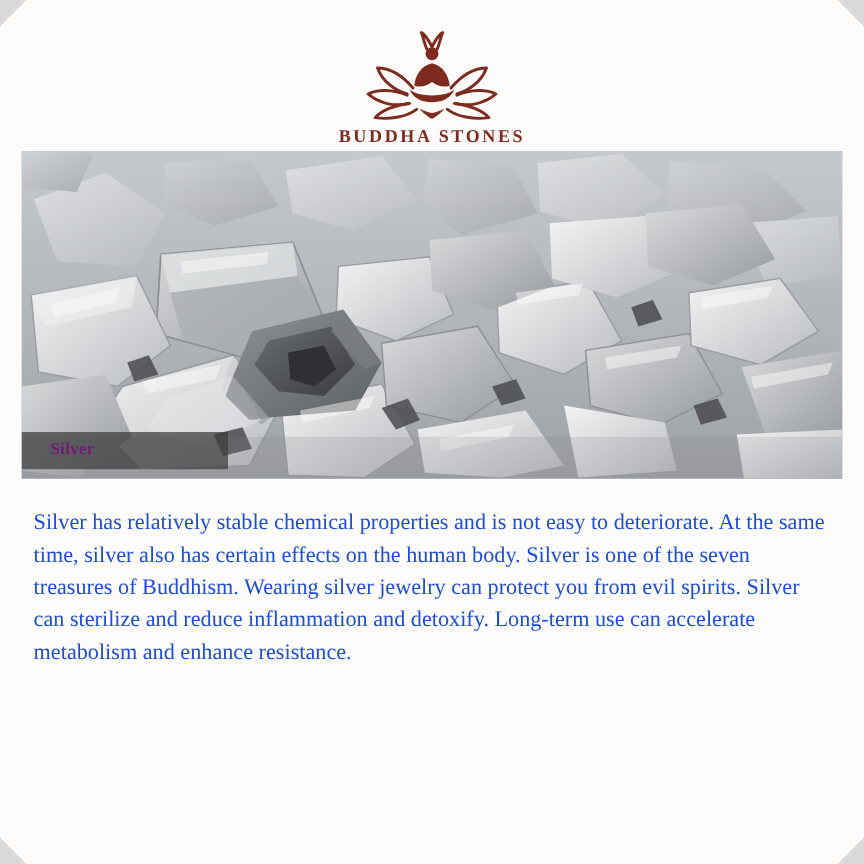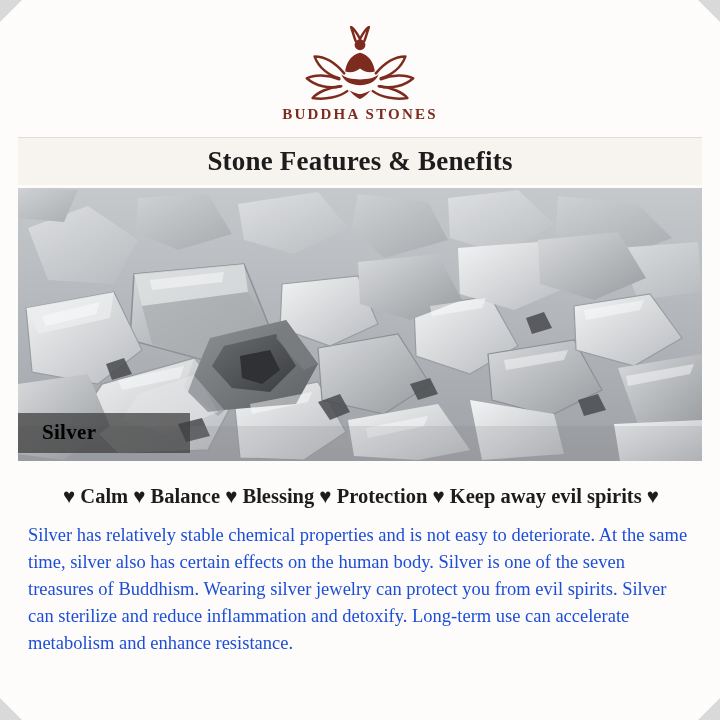--- a/index.html
+++ b/index.html
@@ -81,22 +81,22 @@
     height: 273px;
     overflow: hidden;
     background: #b9bcc0;
   }
   .hero svg { display: block; width: 100%; height: 100%; }
 
   .caption {
     position: absolute;
     left: 0; bottom: 8px;
     background: rgba(60,60,60,0.72);
-    color: #000000;
-    font-size: 21px;
+    color: #701a75;
+    font-size: 14px;
     font-weight: bold;
     padding: 7px 16px 8px 24px;
     min-width: 172px;
     letter-spacing: 0.3px;
   }
 
   .text-panel {
     margin: 6px 18px 0 18px;
     padding: 18px 8px 10px 10px;
   }
@@ -145,23 +145,20 @@
         <path d="M182 96 C204 70 226 62 242 62 C234 84 214 100 192 106"></path>
         <path d="M192 108 C216 98 242 98 258 106 C240 122 212 128 190 122"></path>
         <path d="M188 122 C212 124 236 134 246 146 C220 150 192 144 176 132"></path>
 
         <path d="M128 130 C138 142 150 148 150 148 C150 148 162 142 172 130 C162 136 150 138 150 138 C150 138 138 136 128 130 Z" fill="#7d2b1e" stroke="none"></path>
       </g>
     </svg>
     <div class="brand-name">BUDDHA STONES</div>
   </div>
 
-  <div class="title-bar">
-    <div class="title">Stone Features &amp; Benefits</div>
-  </div>
 
   <div class="hero">
     <svg viewBox="0 0 684 273" preserveAspectRatio="xMidYMid slice">
       <defs>
         <linearGradient id="bg" x1="0" y1="0" x2="0" y2="1">
           <stop offset="0%" stop-color="#c6c9cc"></stop>
           <stop offset="45%" stop-color="#b4b7bb"></stop>
           <stop offset="100%" stop-color="#9ea1a5"></stop>
         </linearGradient>
         <linearGradient id="gl" x1="0" y1="0" x2="1" y2="1">
@@ -252,17 +249,16 @@
         <polygon points="608,188 676,176 672,186 610,198"></polygon>
       </g>
 
       <rect x="0" y="238" width="684" height="35" fill="#7f8285" opacity="0.18"></rect>
     </svg>
 
     <div class="caption">Silver</div>
   </div>
 
   <div class="text-panel">
-    <div class="keywords">♥ Calm ♥ Balance ♥ Blessing ♥ Protection ♥ Keep away evil spirits ♥</div>
     <div class="body-text">Silver has relatively stable chemical properties and is not easy to deteriorate. At the same time, silver also has certain effects on the human body. Silver is one of the seven treasures of Buddhism. Wearing silver jewelry can protect you from evil spirits. Silver can sterilize and reduce inflammation and detoxify. Long-term use can accelerate metabolism and enhance resistance.</div>
   </div>
 
 </div>
 
 </body></html>

